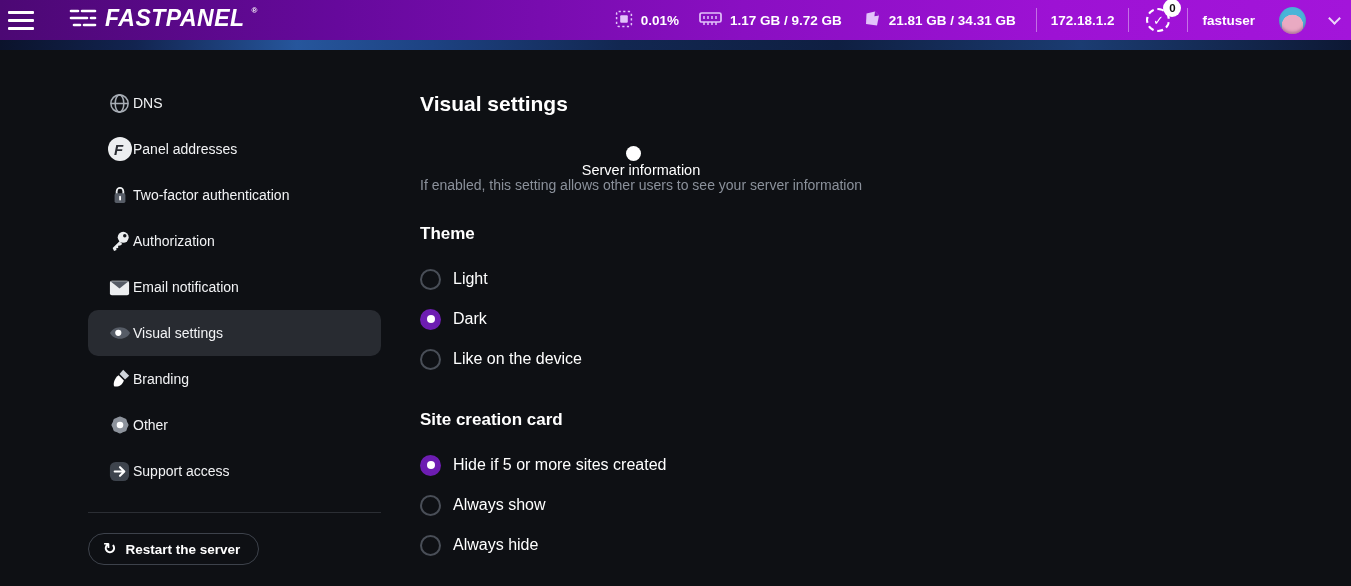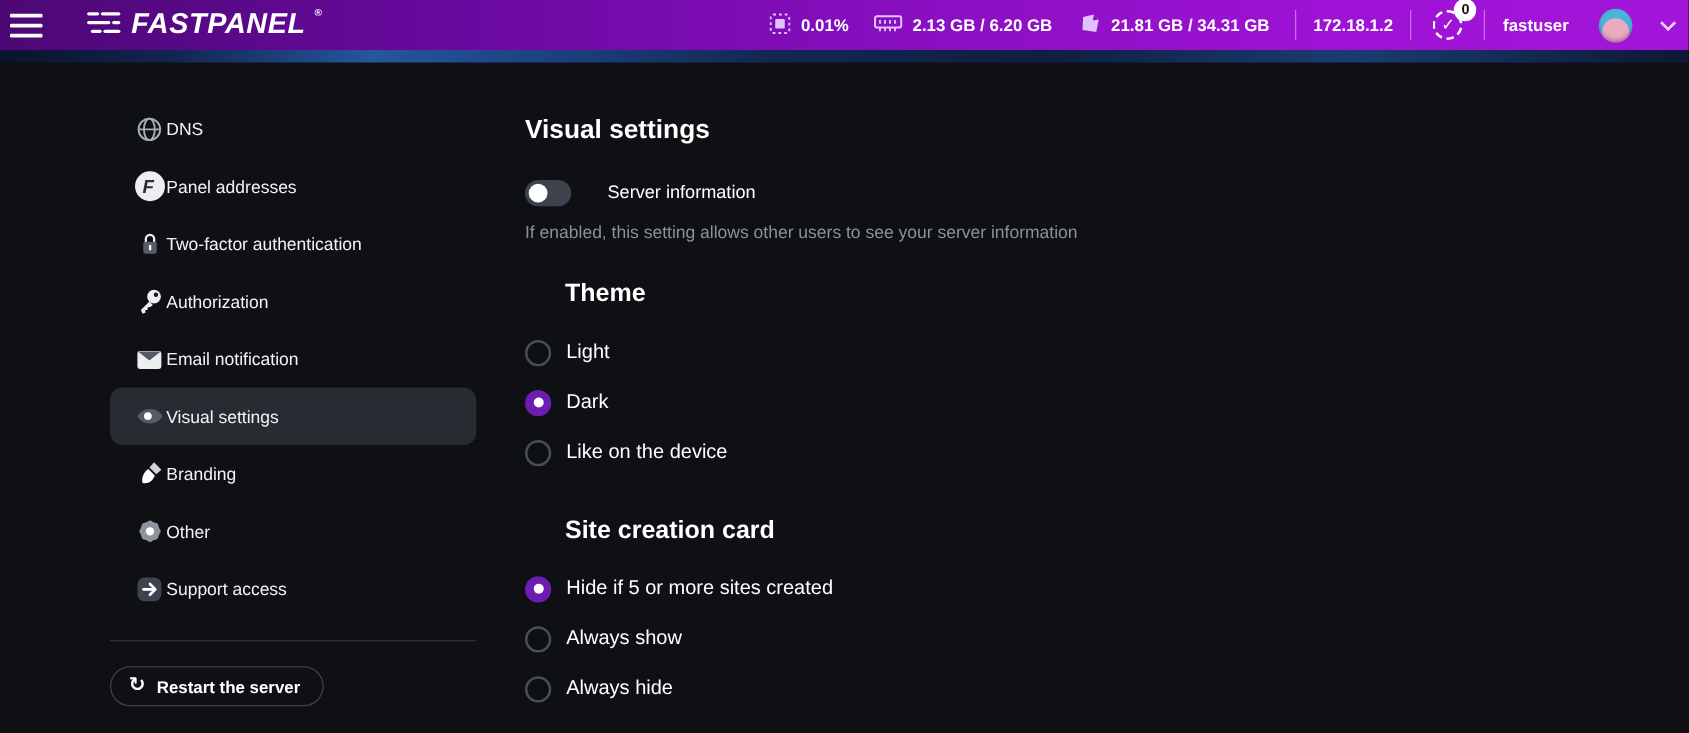--- a/index.html
+++ b/index.html
@@ -63,31 +63,31 @@
   .restart-btn {
     margin-top:20px; height:32px; padding:0 18px 0 14px; display:inline-flex; align-items:center; gap:9px;
     background:transparent; border:1px solid #3d424b; border-radius:16px; color:#fff;
     font-size:13.5px; font-weight:700; font-family:inherit; cursor:pointer;
   }
   .restart-glyph { font-size:16px; line-height:16px; color:#fff; }
 
   
   .main { margin-left:39px; padding-top:42px; }
   .page-title { font-size:21px; font-weight:700; margin-bottom:27px; }
-  .toggle-row { display:flex; align-items:center; gap:29px; height:22px; }
+  .toggle-row { display:flex; align-items:center; gap:19px; height:22px;flex-direction:column; }
   .toggle {
     width:37px; height:21px; background:#3d434c; border-radius:11px; position:relative; cursor:pointer; display:inline-block;
   }
   .toggle .knob {
     position:absolute; left:3px; top:3px; width:15px; height:15px; background:#fff; border-radius:50%;
   }
   .toggle-label { font-size:14.5px; font-weight:500; }
   .hint { margin-top:12px; font-size:14px; color:#8b919b; }
   .group { margin-top:31px; }
-  .group-label { font-size:20px; font-weight:700; margin-bottom:15px;margin-left:32px; }
+  .group-label { font-size:17px; font-weight:700; margin-bottom:15px; }
   .radio-row { display:flex; align-items:center; gap:12px; height:40px; cursor:pointer; }
   .radio {
     width:21px; height:21px; border-radius:50%; border:2px solid #494e57; flex:0 0 21px; position:relative; background:transparent;
   }
   .radio.checked { border-color:#6d1db2; background:#6d1db2; }
   .radio.checked::after {
     content:""; position:absolute; left:50%; top:50%; transform:translate(-50%,-50%);
     width:8px; height:8px; border-radius:50%; background:#fff;
   }
   .radio-label { font-size:16px; font-weight:500; }
@@ -128,21 +128,21 @@
       <span>0.01%</span>
     </div>
     <div class="stat">
       <span>
         <svg width="23" height="17" viewBox="0 0 23 17" fill="none" stroke="#e2c2fa">
           <rect x="1" y="3" width="21" height="9" rx="1.6" stroke-width="1.7"></rect>
           <path d="M5 12v3 M9 12v3 M13 12v3 M17 12v3" stroke-width="1.5"></path>
           <path d="M5 6v3 M9 6v3 M13 6v3 M17 6v3" stroke-width="1.5"></path>
         </svg>
       </span>
-      <span>2.13 GB / 6.20 GB</span>
+      <span>1.17 GB / 9.72 GB</span>
     </div>
     <div class="stat">
       <span>
         <svg width="19" height="18" viewBox="0 0 19 18">
           <path fill="#e2c2fa" d="M4.5 3.5 L13 1.5 L17 5.5 L15 15.5 L4 14 Z"></path>
           <path fill="#8a0fc2" d="M13 1.5 L17 5.5 L12.4 6.3 Z"></path>
         </svg>
       </span>
       <span>21.81 GB / 34.31 GB</span>
     </div>

